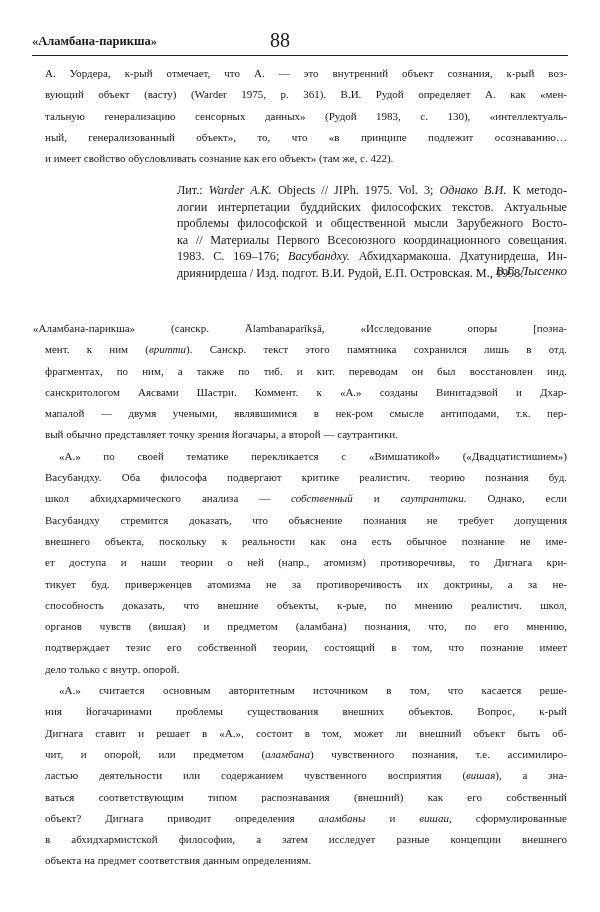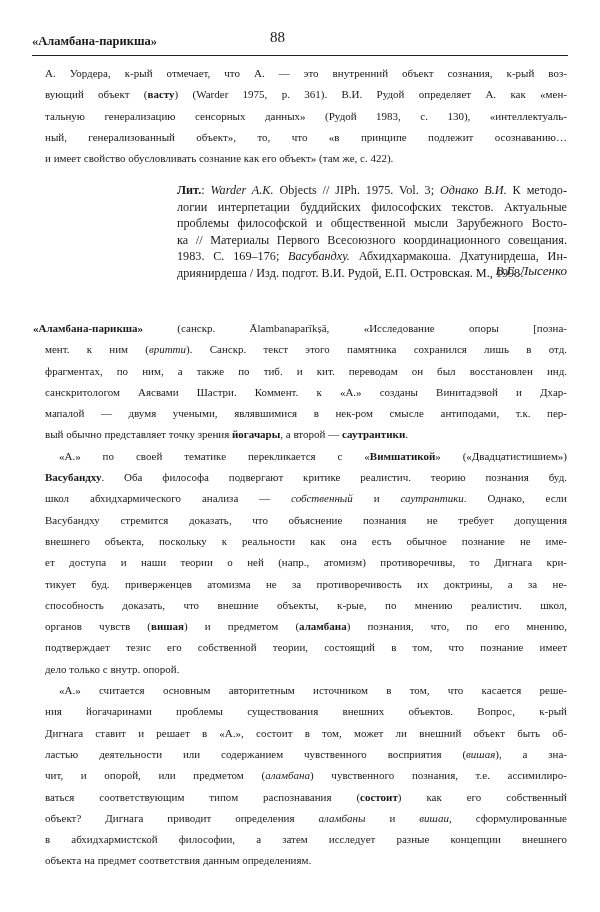--- a/index.html
+++ b/index.html
@@ -1,28 +1,28 @@
 <!DOCTYPE html>
 <html><head>
 <meta charset="utf-8">
 <style>
   html, body { margin:0; padding:0; background:#ffffff; }
   body { width:600px; height:912px; position:relative; overflow:hidden;
          font-family:"Liberation Serif", serif; color:#1a1a1a; }
   .header { position:absolute; left:32px; top:34px; width:535px; height:22px; }
   .running-head { position:absolute; left:0; top:0; font-weight:bold; font-size:12.5px; }
-  .page-number { position:absolute; left:238px; top:-5px; font-size:15px; }
+  .page-number { position:absolute; left:238px; top:-5px; font-size:20px; }
   .header-rule { position:absolute; left:32px; top:55px; width:536px; height:1px; background:#222; }
   .block { position:absolute; left:45px; width:522px; font-size:11px; line-height:21.3px; text-align:justify; }
   .line { display:block; white-space:nowrap; text-align:justify; text-align-last:justify; height:21.3px; }
   .line.last { text-align-last:left; }
   .lit { position:absolute; left:177px; width:390px; font-size:12.2px; line-height:16.6px; }
   .lit .line { height:16.6px; }
   .author { position:absolute; right:33px; top:263px; font-style:italic; font-size:13px; }
-  b { font-weight:bold;margin-top:38px; }
+  b { font-weight:normal;margin-top:38px; }
   i { font-style:italic; }
   .indent { padding-left:14px; }
   .hang { margin-left:-12px; }
 </style>
 </head>
 <body>
 
 <div class="header">
   <span class="running-head">«Аламбана-парикша»</span>
   <span class="page-number">88</span>
@@ -64,20 +64,20 @@
   <span class="line">ет доступа и наши теории о ней (напр., атомизм) противоречивы, то Дигнага кри-</span>
   <span class="line">тикует буд. приверженцев атомизма не за противоречивость их доктрины, а за не-</span>
   <span class="line">способность доказать, что внешние объекты, к-рые, по мнению реалистич. школ,</span>
   <span class="line">органов чувств (<b>вишая</b>) и предметом (<b>аламбана</b>) познания, что, по его мнению,</span>
   <span class="line">подтверждает тезис его собственной теории, состоящий в том, что познание имеет</span>
   <span class="line last">дело только с внутр. опорой.</span>
 
   <span class="line indent">«А.» считается основным авторитетным источником в том, что касается реше-</span>
   <span class="line">ния йогачаринами проблемы существования внешних объектов. Вопрос, к-рый</span>
   <span class="line">Дигнага ставит и решает в «А.», состоит в том, может ли внешний объект быть об-</span>
+  <span class="line">чит, и опорой, или предметом (<i>аламбана</i>) чувственного познания, т.е. ассимилиро-</span>
   <span class="line">ластью деятельности или содержанием чувственного восприятия (<i>вишая</i>), а зна-</span>
-  <span class="line">чит, и опорой, или предметом (<i>аламбана</i>) чувственного познания, т.е. ассимилиро-</span>
-  <span class="line">ваться соответствующим типом распознавания (<b>состоит</b>) как его собственный</span>
+  <span class="line">ваться соответствующим типом распознавания (<b>внешний</b>) как его собственный</span>
   <span class="line">объект? Дигнага приводит определения <i>аламбаны</i> и <i>вишаи</i>, сформулированные</span>
   <span class="line">в абхидхармистской философии, а затем исследует разные концепции внешнего</span>
   <span class="line last">объекта на предмет соответствия данным определениям.</span>
 
 </div>
 
 </body></html>

